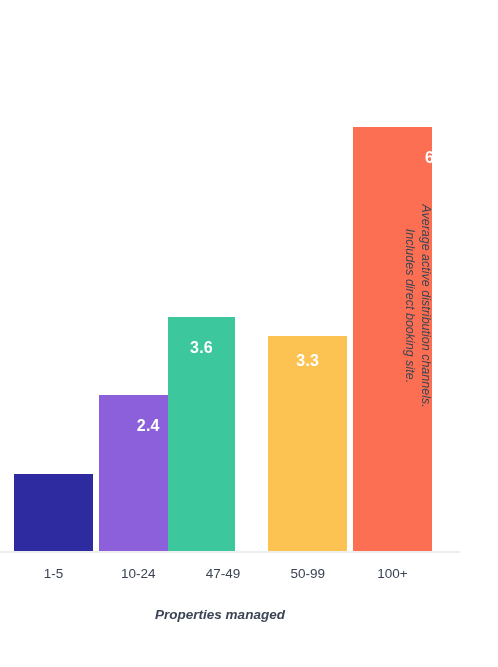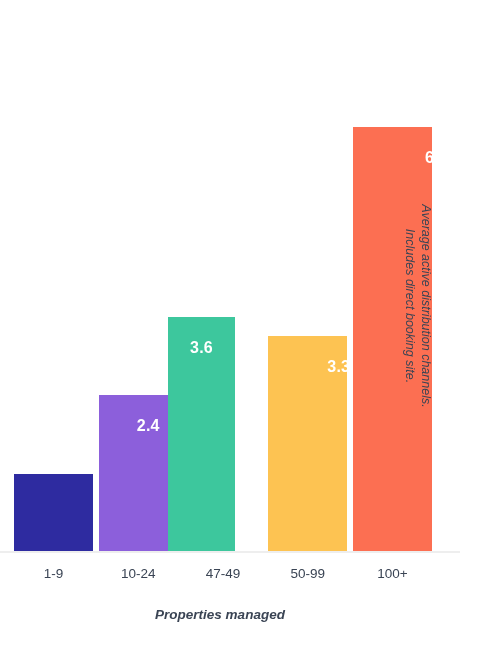--- a/index.html
+++ b/index.html
@@ -128,34 +128,34 @@
       <div class="bar-value" style="top: 22px;">2.4</div>
     </div>
 
     <div class="bar-group" style="left: 168px; width: 67px; height: 235.2px;">
       <div class="bar" style="height: 235.2px; background: rgb(61, 199, 157);"></div>
       <div class="bar-value" style="top: 22px;">3.6</div>
     </div>
 
     <div class="bar-group" style="left: 268.25px; width: 79px; height: 215.6px;">
       <div class="bar" style="height: 215.6px; background: rgb(253, 195, 82);"></div>
-      <div class="bar-value" style="top: 22px; padding-left: 31px;">3.3</div>
+      <div class="bar-value" style="top: 16px;">3.3</div>
     </div>
 
     <div class="bar-group" style="left: 353px; width: 79px; height: 424.667px;">
       <div class="bar" style="height: 424.667px; background: rgb(252, 111, 82);"></div>
       <div class="bar-value" style="top: 22px; padding-left: 44px;">6.5</div>
     </div>
 
   </div>
 
   <div id="baseline"></div>
 
   <div id="tick-row">
-    <div class="tick-label" style="left: 14px; width: 79px;">1-9</div>
+    <div class="tick-label" style="left: 14px; width: 79px;">1-5</div>
     <div class="tick-label" style="left: 98.75px; width: 79px;">10-24</div>
     <div class="tick-label" style="left: 183.5px; width: 79px;">47-49</div>
     <div class="tick-label" style="left: 268.25px; width: 79px;">50-99</div>
     <div class="tick-label" style="left: 353px; width: 79px;">100+</div>
   </div>
 
   <div id="x-axis-title">Properties managed</div>
 
   <div id="y-axis-title">Average active distribution channels.
 Includes direct booking site.</div>

